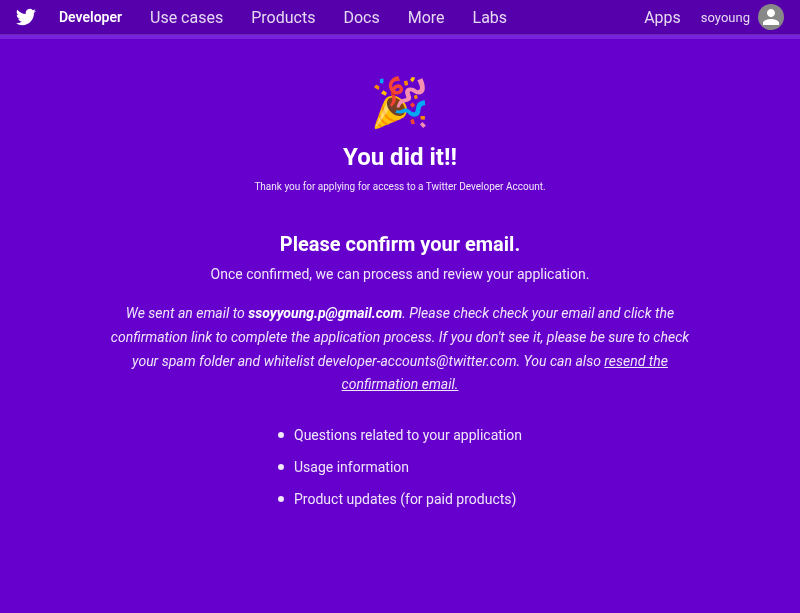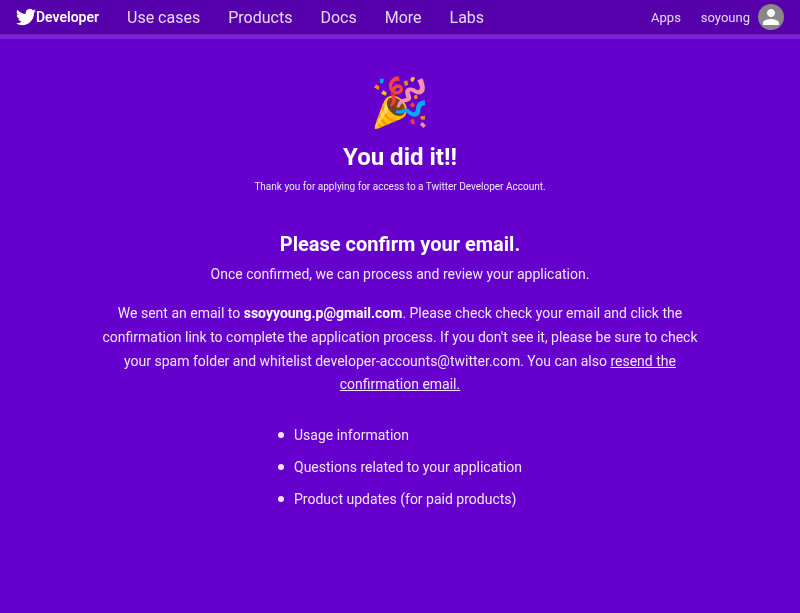--- a/index.html
+++ b/index.html
@@ -22,21 +22,21 @@
       display: flex;
       align-items: center;
       height: 35px;
       padding: 0 16px;
       border-bottom: 1px solid rgba(255,255,255,0.15);
     }
 
     .nav-brand {
       display: flex;
       align-items: center;
-      gap: 0;
+      gap: 23px;
       margin-right: 16px;
     }
 
     .twitter-bird {
       width: 20px;
       height: 20px;
       fill: white;
     }
 
     .nav-brand-text {
@@ -66,21 +66,21 @@
 
     .nav-right {
       display: flex;
       align-items: center;
       gap: 8px;
       margin-left: auto;
     }
 
     .nav-apps-link {
       color: rgba(255,255,255,0.85);
-      font-size: 13px;
+      font-size: 16px;
       padding: 0 12px;
       height: 29px;
       display: flex;
       align-items: center;
       cursor: pointer;
     }
 
     .nav-username {
       color: rgba(255,255,255,0.85);
       font-size: 13px;
@@ -151,20 +151,21 @@
       color: rgba(255,255,255,0.9);
       margin-bottom: 20px;
     }
 
     .email-info {
       font-size: 14px;
       color: rgba(255,255,255,0.9);
       max-width: 600px;
       line-height: 1.7;
       margin-bottom: 30px;
+      font-style: italic;
     }
 
     .email-info .email-bold {
       font-weight: 700;
       color: white;
     }
 
     .email-info .link-underline {
       text-decoration: underline;
       color: rgba(255,255,255,0.9);
@@ -244,25 +245,25 @@
   <p class="section-subtitle">Once confirmed, we can process and review your application.</p>
 
   <p class="email-info">
     <span>We sent an email to </span><span class="email-bold">ssoyyoung.p@gmail.com</span><span>. Please check check your email and click the confirmation link to complete the application process. If you don't see it, please be sure to check your spam folder and whitelist developer-accounts@twitter.com. You can also </span><a class="link-underline">resend the confirmation email.</a>
   </p>
 
 
   <ul class="bullet-list">
     <li>
       <span class="bullet-dot"></span>
-      <span>Usage information</span>
+      <span>Questions related to your application</span>
     </li>
     <li>
       <span class="bullet-dot"></span>
-      <span>Questions related to your application</span>
+      <span>Usage information</span>
     </li>
     <li>
       <span class="bullet-dot"></span>
       <span>Product updates (for paid products)</span>
     </li>
   </ul>
 
 </div>
 
 </body></html>

